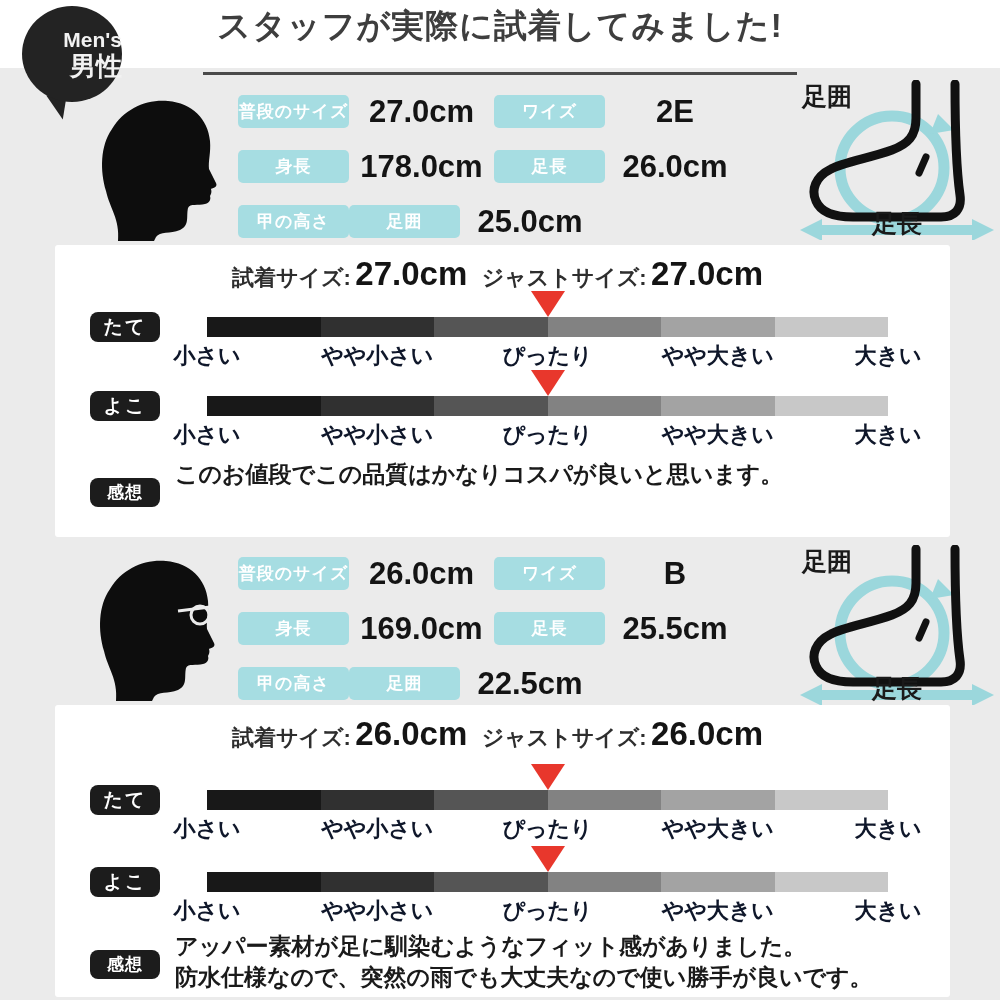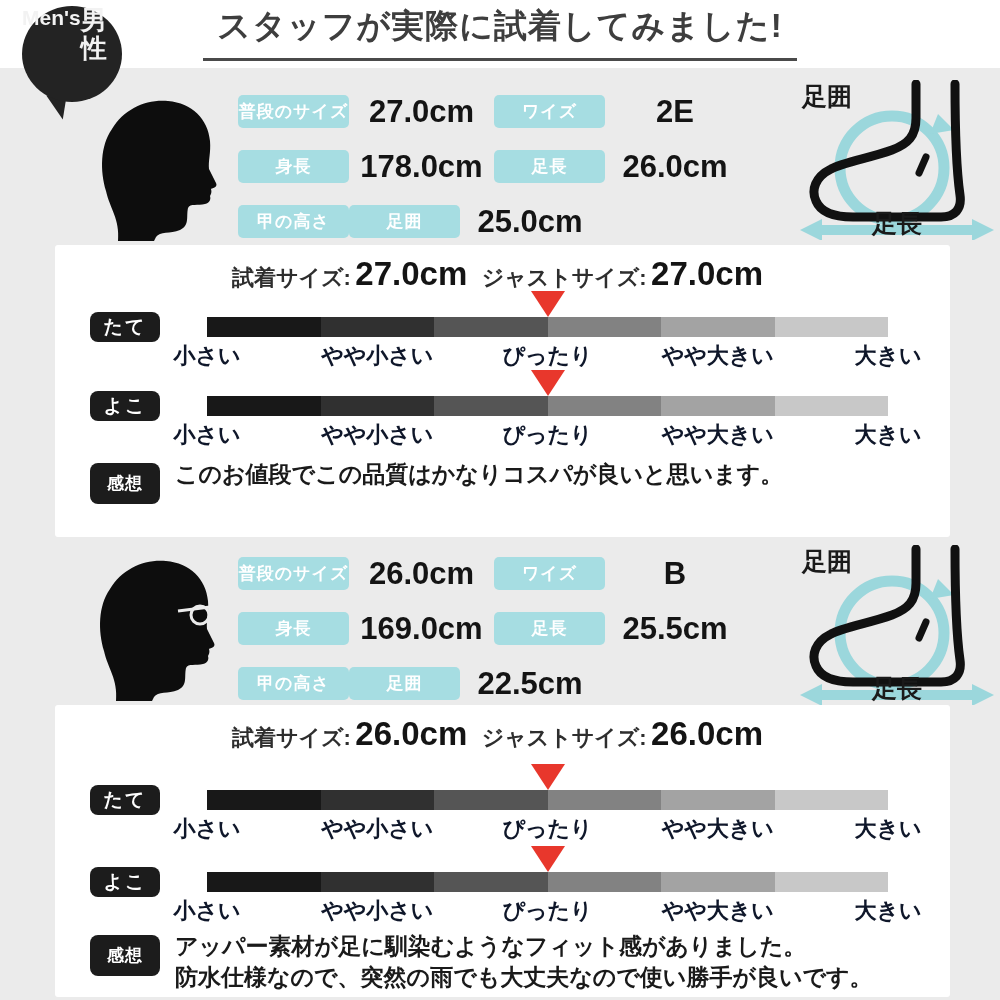--- a/index.html
+++ b/index.html
@@ -3,25 +3,25 @@
 <meta charset="utf-8">
 <style>
   html,body{margin:0;padding:0;}
   body{font-family:"Liberation Sans","DejaVu Sans",sans-serif;background:#d8d8d8;}
   .page{position:relative;width:1000px;height:1000px;background:#ebebeb;overflow:hidden;margin:0 auto;}
 
   
   .titleband{position:absolute;left:0;top:0;width:1000px;height:68px;background:#ffffff;}
   .title{position:absolute;left:0;right:0;top:4px;text-align:center;}
   .title span{display:inline-block;font-size:33px;font-weight:bold;color:#3e3e3e;
-    letter-spacing:1px;border-bottom:3px solid #4a4a4a;padding:0 14px 9px 14px;}
+    letter-spacing:1px;border-bottom:3px solid #4a4a4a;padding:0 14px 23px 14px;}
 
   
   .bubble{position:absolute;left:22px;top:6px;width:100px;height:96px;background:#232323;
-    border-radius:50%;display:flex;flex-direction:row;align-items:flex-start;justify-content:center;z-index:5;}
+    border-radius:50%;display:flex;flex-direction:column;align-items:flex-end;justify-content:center;z-index:5;}
   .bubble .l1{color:#f2f2f2;font-size:21px;font-weight:bold;line-height:24px;}
   .bubble .l2{color:#f2f2f2;font-size:26px;font-weight:bold;line-height:28px;}
   .bubble-tail{position:absolute;left:48px;top:94px;width:0;height:0;z-index:4;
     border-left:13px solid transparent;border-right:8px solid transparent;
     border-top:26px solid #232323;transform:rotate(-8deg);}
 
   
   .meas{position:absolute;left:238px;width:600px;}
   .mrow{display:flex;align-items:center;height:33px;margin-bottom:22px;}
   .chip{width:111px;height:33px;background:#a6dde2;border-radius:5px;color:#ffffff;
@@ -39,21 +39,21 @@
 
   
   .panel{position:absolute;left:55px;width:895px;background:#ffffff;border-radius:3px;}
   .sizes{position:absolute;left:0;right:0;top:10px;text-align:center;white-space:nowrap;}
   .sizes .slbl{font-size:22px;font-weight:bold;color:#2e2e2e;}
   .sizes .sval{font-size:33px;font-weight:bold;color:#141414;margin-right:10px;}
 
   .axis-badge,.kanso-badge{position:absolute;left:35px;width:70px;height:30px;background:#1c1c1c;
     border-radius:8px;color:#ffffff;font-weight:bold;display:flex;align-items:center;justify-content:center;}
   .axis-badge{font-size:19px;letter-spacing:2px;}
-  .kanso-badge{font-size:17px;letter-spacing:1px;height:41px;}
+  .kanso-badge{font-size:17px;letter-spacing:1px;height:29px;margin-top:15px;}
 
   .bar-area{position:absolute;left:152px;width:681px;height:120px;}
   .tri{position:absolute;top:0;width:0;height:0;transform:translateX(-50%);
     border-left:17px solid transparent;border-right:17px solid transparent;
     border-top:26px solid #e8372c;}
   .bar{position:absolute;top:26px;left:0;width:100%;height:20px;display:flex;}
   .bar div{flex:1;}
   .bar div:nth-child(1){background:#181818;}
   .bar div:nth-child(2){background:#303030;}
   .bar div:nth-child(3){background:#555555;}

